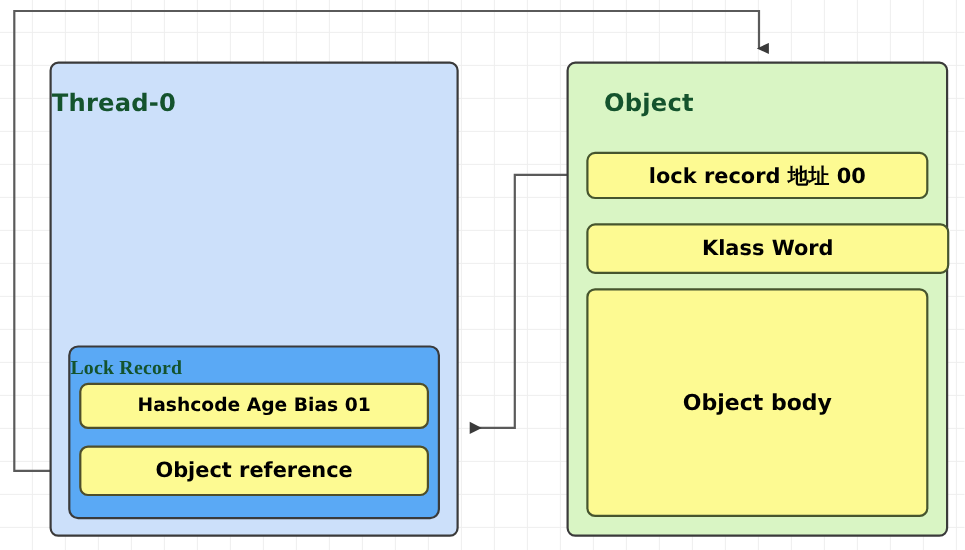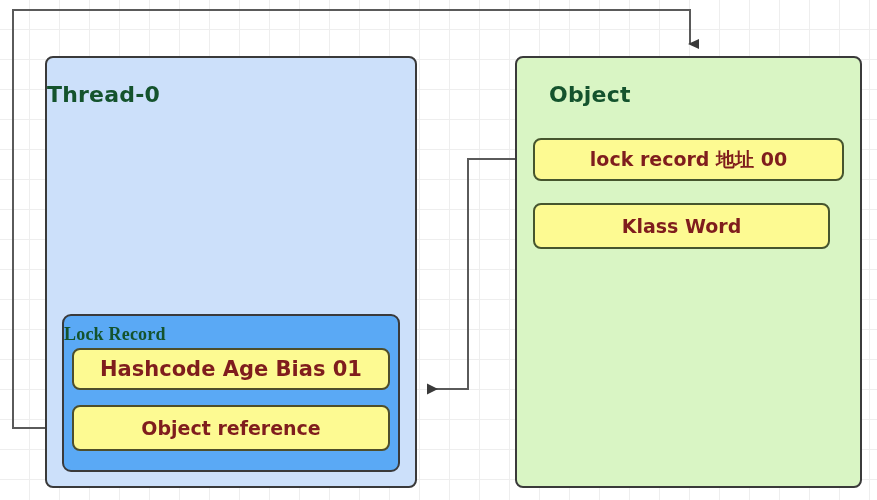--- a/index.html
+++ b/index.html
@@ -85,52 +85,52 @@
   .slot {
     position: absolute;
     box-sizing: border-box;
     background: #fdfa92;
     border: 2px solid #4e4e2a;
     border-radius: 8px;
     display: flex;
     align-items: center;
     justify-content: center;
     font-weight: bold;
-    color: #7f1d1d;
+    color: #000000;
     text-align: center;
   }
   .slot.green-border {
     border-color: #46552e;
   }
 
   #slot-hashcode {
     left: 72px;
     top: 348px;
     width: 318px;
     height: 42px;
-    font-size: 21px;
+    font-size: 17px;
   }
   #slot-objref {
     left: 72px;
     top: 405px;
     width: 318px;
     height: 46px;
     font-size: 19px;
   }
   #slot-lockrecord-addr {
     left: 533px;
     top: 138px;
     width: 311px;
     height: 43px;
     font-size: 19px;
   }
   #slot-klass-word {
     left: 533px;
     top: 203px;
-    width: 297px;
+    width: 330px;
     height: 46px;
     font-size: 19px;
   }
   #slot-object-body {
     left: 533px;
     top: 262px;
     width: 311px;
     height: 208px;
     font-size: 20px;
   }
@@ -178,14 +178,15 @@
   <div class="slot" id="slot-objref">Object reference</div>
 
   <div class="box" id="object-box">
     <div class="box-title" id="object-title">Object</div>
   </div>
 
   <div class="slot green-border" id="slot-lockrecord-addr">lock record 地址 00</div>
 
   <div class="slot green-border" id="slot-klass-word">Klass Word</div>
 
+  <div class="slot green-border" id="slot-object-body">Object body</div>
 
 </div>
 
 </body></html>

